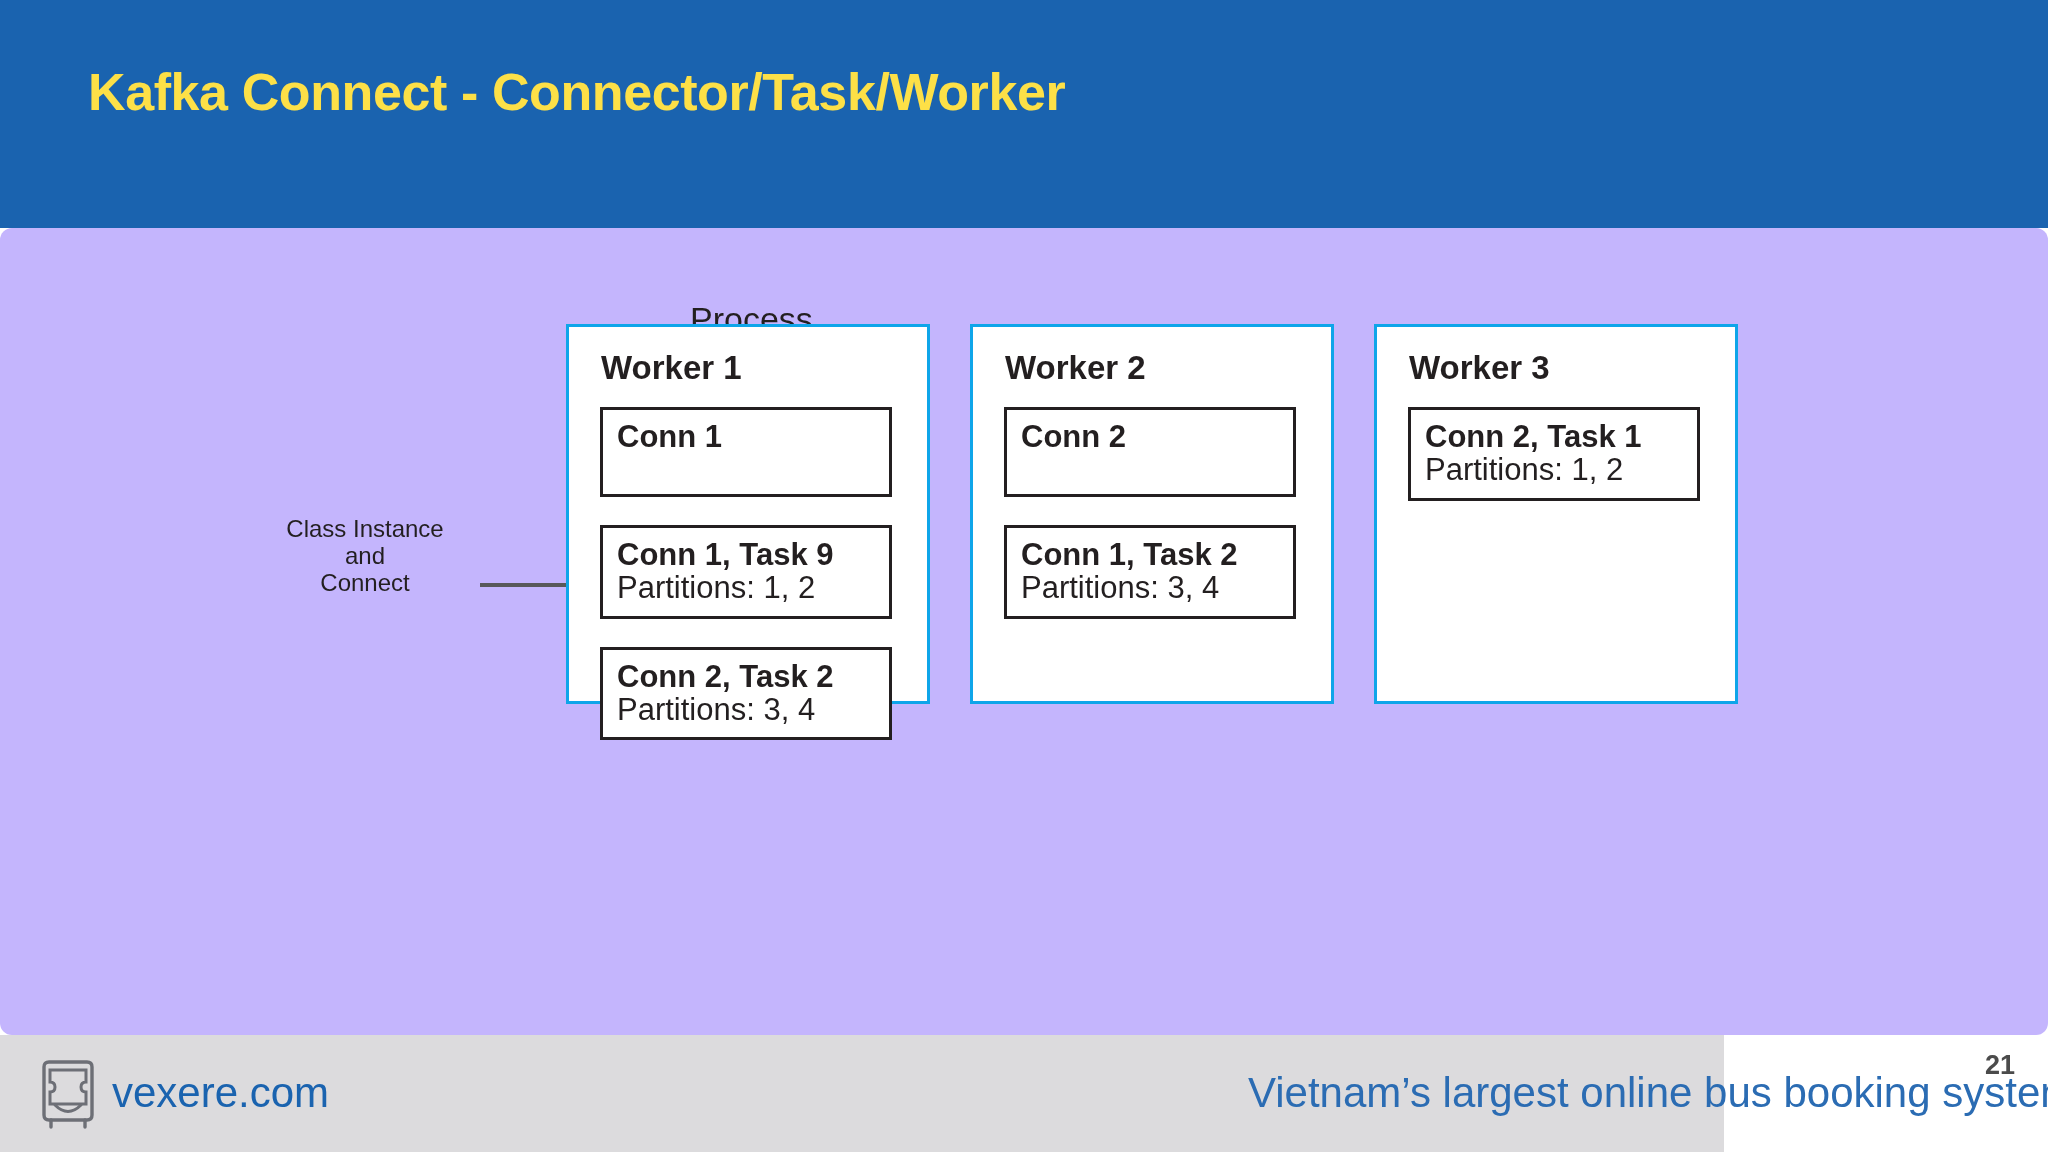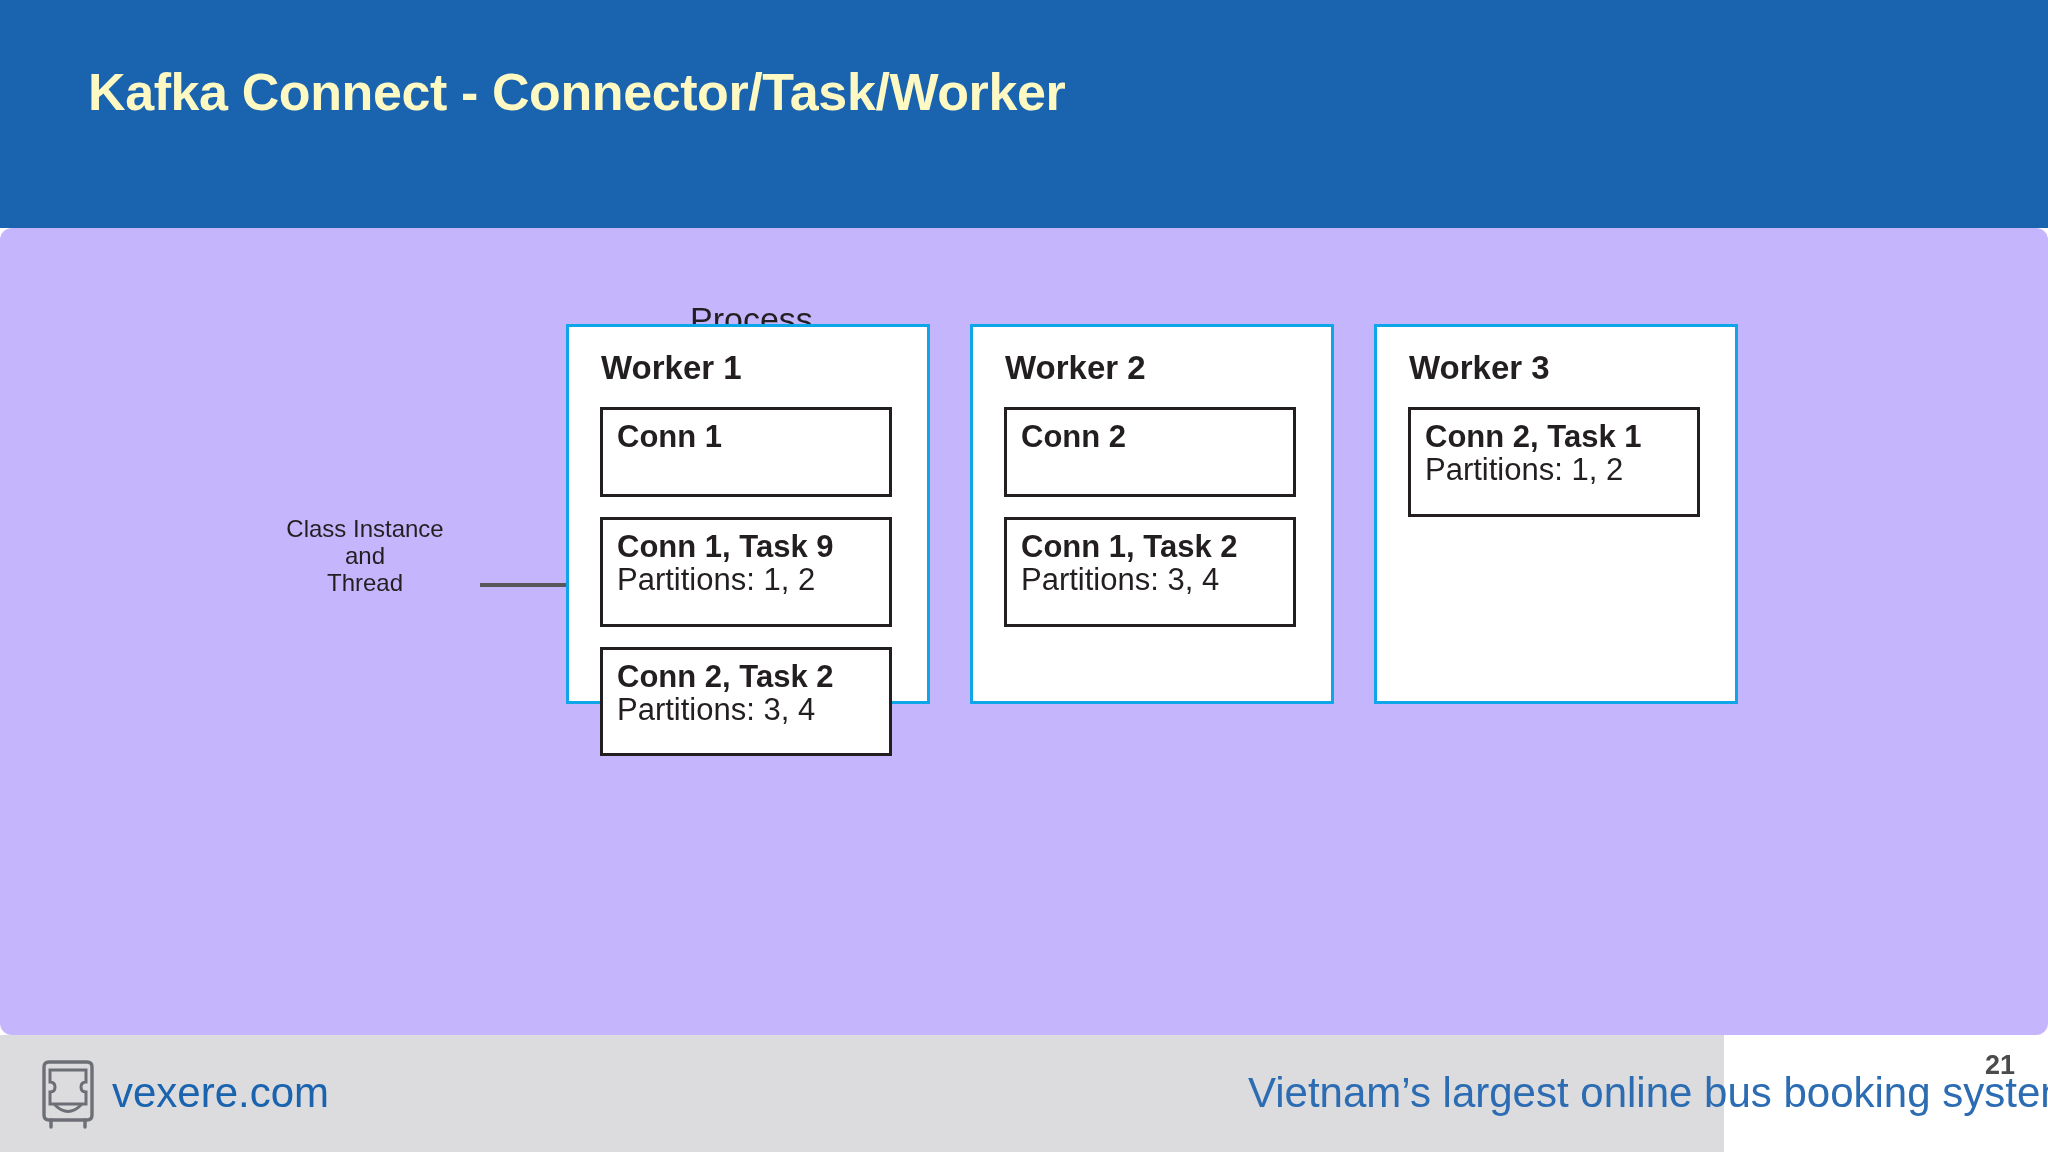--- a/index.html
+++ b/index.html
@@ -25,21 +25,21 @@
     height: 228px;
     background: #1A63AF;
     box-sizing: border-box;
   }
   #header-title {
     position: absolute;
     left: 88px;
     top: 62px;
     font-size: 52px;
     font-weight: bold;
-    color: #fef9c3;
+    color: #fde047;
     letter-spacing: -0.4px;
     white-space: nowrap;
     text-align: center;
   }
 
   
   #brand-logo {
     position: absolute;
     left: 1430px;
     top: 32px;
@@ -135,22 +135,22 @@
   .inner-list {
     position: absolute;
     left: 31px;
     top: 80px;
     width: 292px;
   }
   .inner-box {
     border: 3px solid #231f20;
     background: #ffffff;
     box-sizing: border-box;
-    padding: 10px 12px 26px 14px;
-    margin-bottom: 20px;
+    padding: 10px 12px 10px 14px;
+    margin-bottom: 28px;
   }
   .inner-box.tall {
     height: 90px;
   }
   .inner-box .b-title {
     font-size: 31px;
     font-weight: bold;
     color: #231f20;
     line-height: 1.08;
     white-space: nowrap;
@@ -217,21 +217,21 @@
 
   <div id="process-label">Process</div>
   <svg id="process-arrow" viewBox="0 0 30 100">
     <line x1="15" y1="0" x2="15" y2="78" stroke="#3c3c3c" stroke-width="4"></line>
     <polygon points="15,98 5,72 25,72" fill="#231f20"></polygon>
   </svg>
 
   <div id="class-instance-label">
     <div>Class Instance</div>
     <div>and</div>
-    <div>Thread</div>
+    <div>Connect</div>
   </div>
   <svg id="class-instance-arrow" viewBox="0 0 132 26">
     <line x1="0" y1="13" x2="108" y2="13" stroke="#58585a" stroke-width="4"></line>
     <polygon points="130,13 102,3 102,23" fill="#231f20"></polygon>
   </svg>
 
   <div class="worker-box" id="worker-1">
     <div class="worker-title">Worker 1</div>
     <div class="inner-list">
       <div class="inner-box tall">

